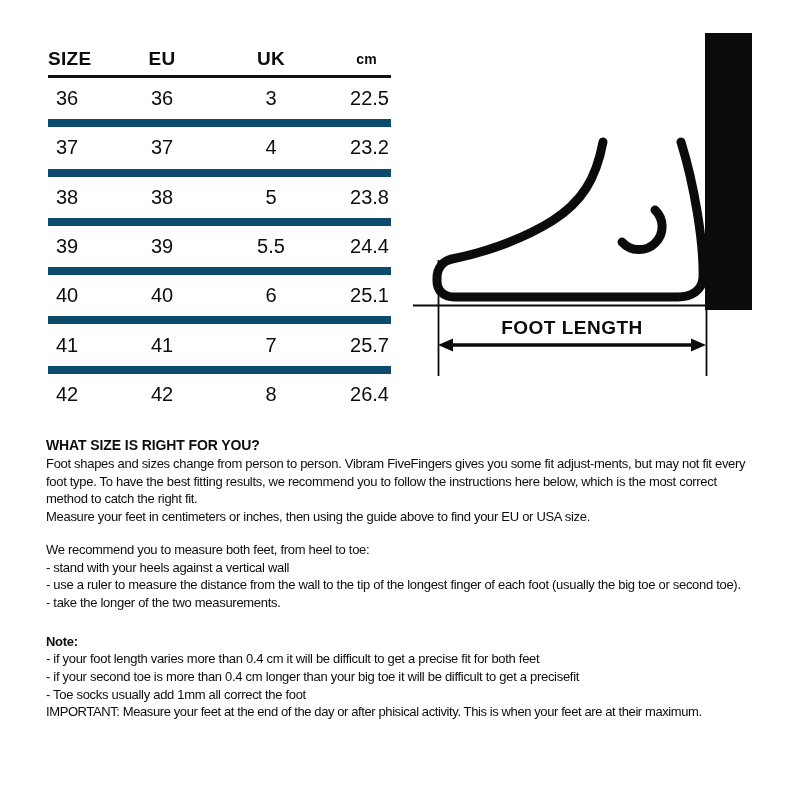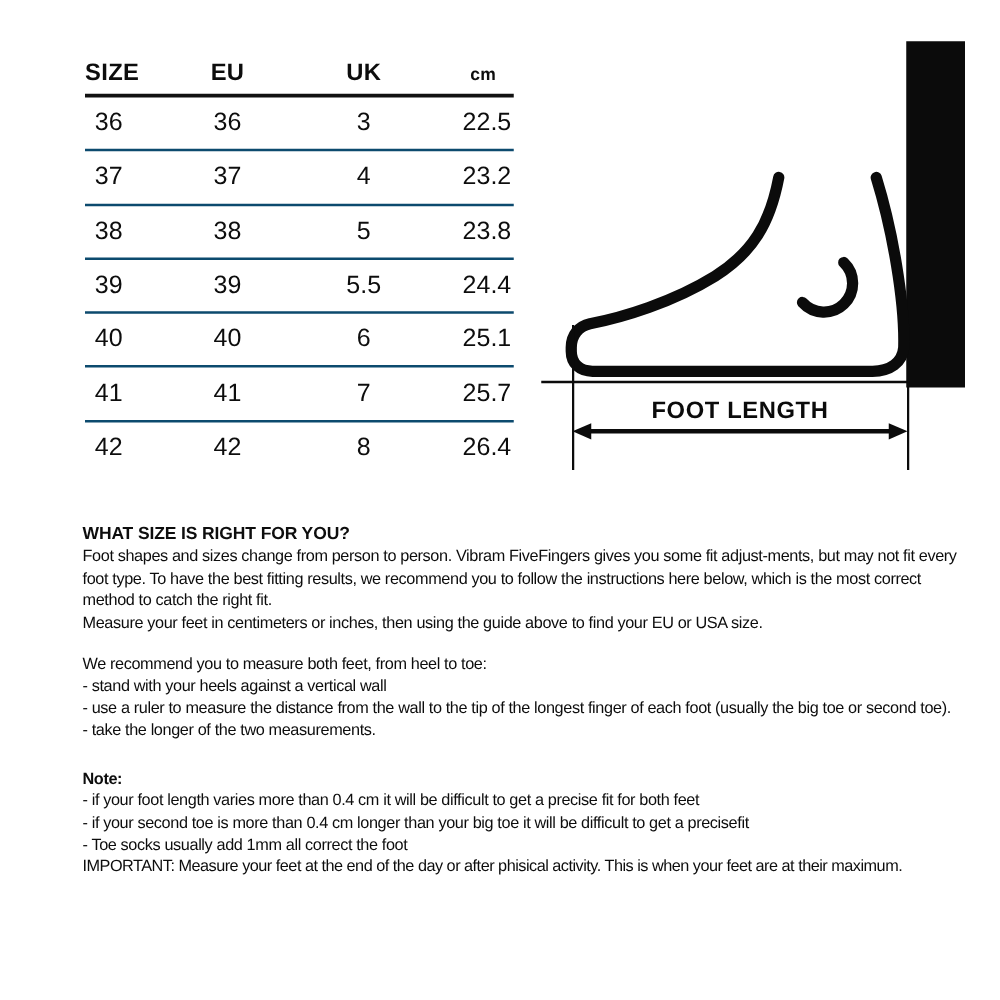--- a/index.html
+++ b/index.html
@@ -1,53 +1,53 @@
 <!DOCTYPE html>
 <html><head>
 <meta charset="utf-8">
 <style>
   html,body { margin:0; padding:0; }
   body {
     width:800px; height:800px; background:#ffffff; overflow:hidden;
     font-family:"Liberation Sans", sans-serif; color:#0d0d0d;
     position:relative;
   }
-  .page { position:absolute; inset:0;margin-left:20px; }
+  .page { position:absolute; inset:0; }
 
   
   .size-table {
     position:absolute; left:48px; top:42px; width:343px;
   }
   .trow {
     display:grid;
     grid-template-columns:38px 152px 66px 87px;
     align-items:center;
     height:41.3px;
-    border-bottom:2px solid #0c4a6e;
+    border-bottom:8px solid #0c4a6e;
     font-size:20px;
   }
   .trow:last-child { border-bottom:none; }
   .trow.thead {
     height:33px;
     border-bottom:3px solid #111111;
     font-weight:bold;
     font-size:19px;
     letter-spacing:0.3px;
   }
   .cell { text-align:center; white-space:nowrap; }
   .cell.c4 { text-align:right; padding-right:2px; }
   .cell.th-cm { padding-right:14px; font-size:14px; }
 
   
   .diagram { position:absolute; left:400px; top:24px; width:400px; height:360px; }
   .diagram svg { display:block; }
 
   
   .guide {
-    position:absolute; left:46px; top:418px; width:714px;
+    position:absolute; left:46px; top:437px; width:714px;
     font-size:13px; line-height:17.7px; letter-spacing:-0.3px;
   }
   .guide h2 {
     font-size:14px; line-height:16px; margin:0 0 2px 0;
     font-weight:bold; letter-spacing:-0.1px;
   }
   .guide p { margin:0; }
   .p-intro { margin:0; }
   .p-measure { margin-top:19px; }
   .p-recommend { margin-top:15px; }

